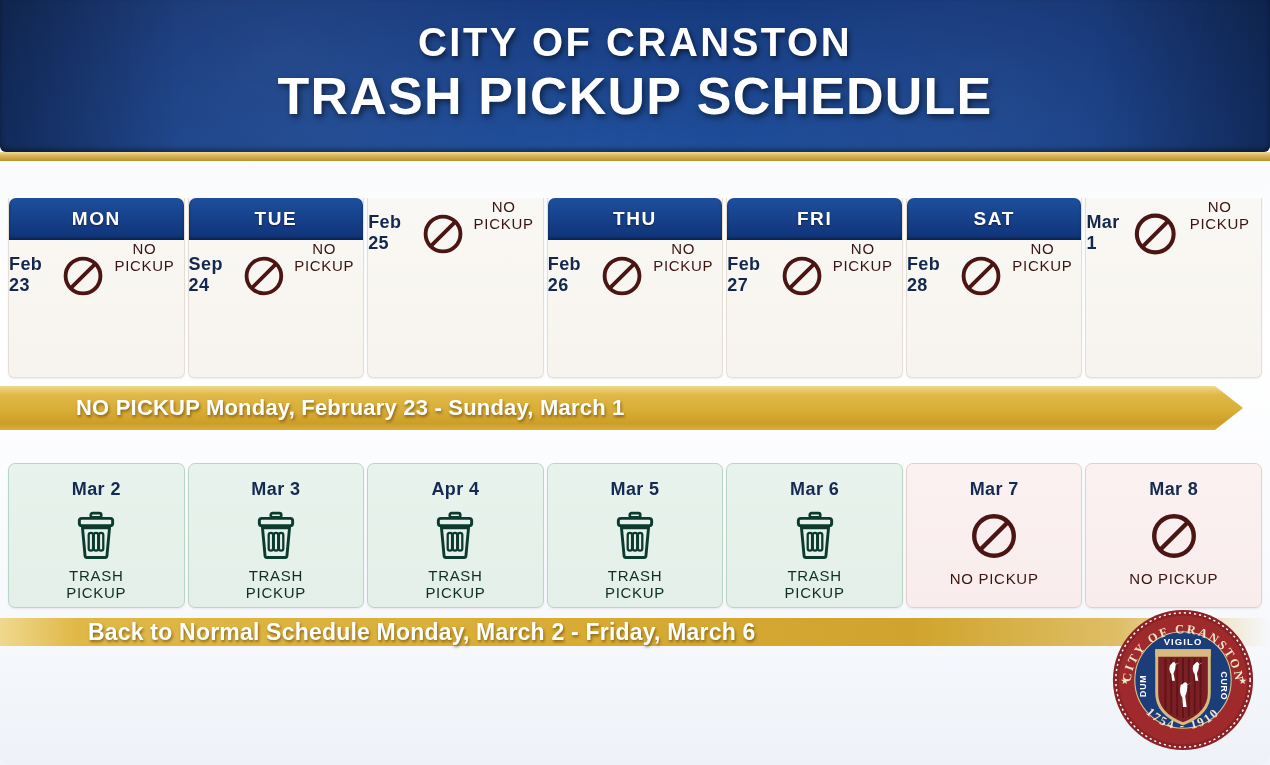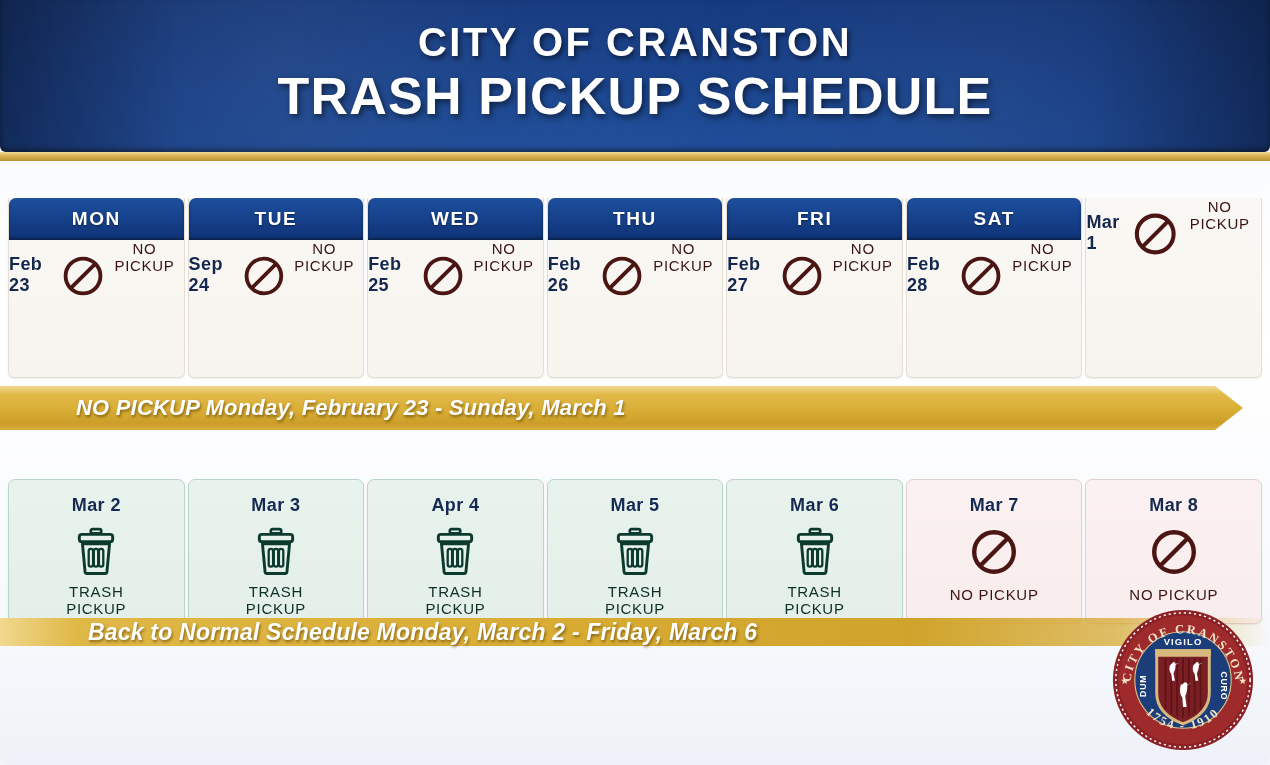--- a/index.html
+++ b/index.html
@@ -53,21 +53,21 @@
   
   .board{
     position:absolute; left:0; top:170px; width:1270px; height:500px;
   }
 
   .row{
     position:absolute; left:8px; width:1254px;
     display:flex; gap:3px;
   }
   .row1{ top:28px; height:180px; }
-  .row2{ top:293px; height:145px;margin-top:16px; }
+  .row2{ top:293px; height:145px; }
 
   .cell{
     position:relative; flex:1 1 0;
     display:flex; flex-direction:column; align-items:center;
     border-radius:7px;
   }
 
   
   .cell.r1{
     background:linear-gradient(180deg,#faf8f4 0%,#f7f4ef 100%);
@@ -123,21 +123,20 @@
   .ribbon{
     position:absolute; left:0; height:44px;
     display:flex; align-items:center;
     background:linear-gradient(180deg,#f0d88e 0%,#e0b847 20%,#d9ae35 55%,#cc9e28 85%,#d8ae3c 100%);
     color:#ffffff;
   }
   .ribbon span{
     font-size:22px; font-weight:bold; letter-spacing:.2px;
     text-shadow:1px 2px 3px rgba(90,60,0,.65);
     white-space:nowrap;
-    font-style:italic;
   }
   .ribbon-1{
     top:216px; width:1243px;
     padding-left:76px;
     clip-path:polygon(0 0, calc(100% - 28px) 0, 100% 50%, calc(100% - 28px) 100%, 0 100%);
   }
   .ribbon-2{
     top:448px; width:1270px; height:28px;
     padding-left:88px;
     background:linear-gradient(90deg,
@@ -194,21 +193,20 @@
       <div class="datetxt">Sep 24</div>
       <svg class="noicon" viewBox="0 0 48 48">
         <circle cx="24" cy="24" r="19" fill="none" stroke="#4a1512" stroke-width="4.2"></circle>
         <line x1="11.5" y1="36.5" x2="36.5" y2="11.5" stroke="#4a1512" stroke-width="4.2" stroke-linecap="round"></line>
       </svg>
       <div class="statuslbl no">NO PICKUP</div>
     </div>
   </div>
 
   <div class="cell r1">
-    <div class="dayhead">WED</div>
     <div class="headwrap">
       <div class="datetxt">Feb 25</div>
       <svg class="noicon" viewBox="0 0 48 48">
         <circle cx="24" cy="24" r="19" fill="none" stroke="#4a1512" stroke-width="4.2"></circle>
         <line x1="11.5" y1="36.5" x2="36.5" y2="11.5" stroke="#4a1512" stroke-width="4.2" stroke-linecap="round"></line>
       </svg>
       <div class="statuslbl no">NO PICKUP</div>
     </div>
   </div>
 

